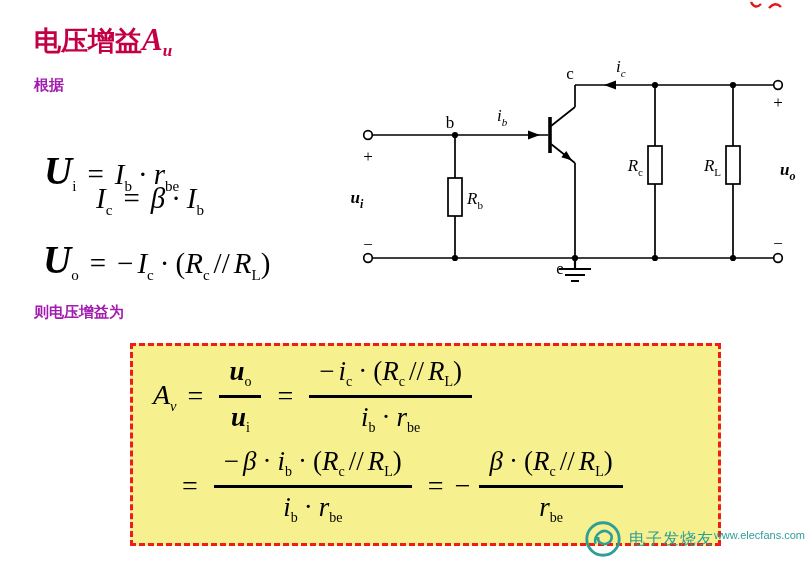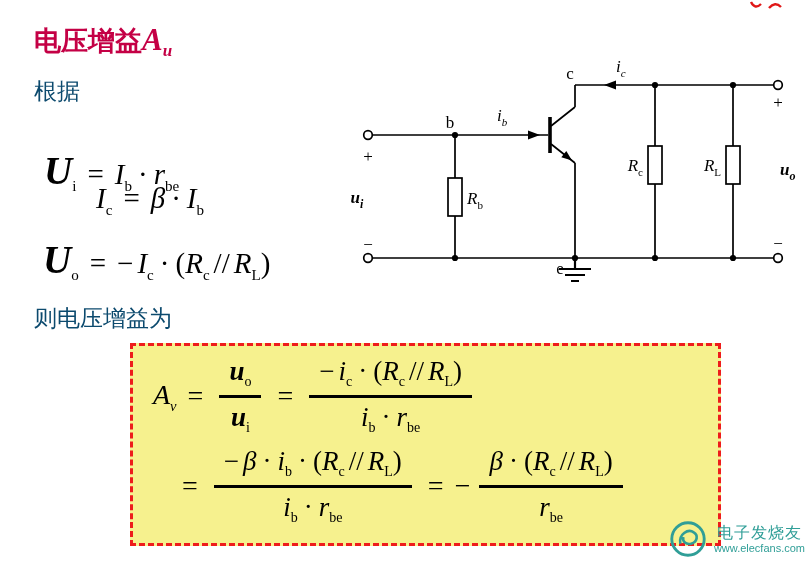--- a/index.html
+++ b/index.html
@@ -6,21 +6,21 @@
   body { margin: 0; background: #ffffff; }
   .page { position: relative; width: 811px; height: 564px; background: #ffffff;
           overflow: hidden; font-family: "Liberation Sans", sans-serif; color: #000; }
 
   
   .title { position: absolute; left: 34px; top: 22px; font-weight: bold;
            font-size: 27px; color: #c40045; white-space: nowrap; }
   .title .tvar { font-family: "Liberation Serif", serif; font-style: italic; font-size: 31px; }
   .title sub { font-family: "Liberation Serif", serif; font-style: italic; font-size: 17px; }
 
-  .cnlabel { position: absolute; font-weight: normal; font-size: 23px; color: #0c4a6e; }
+  .cnlabel { position: absolute; font-weight: bold; font-size: 15px; color: #a21caf; }
   #lbl-given { left: 34px; top: 76px; }
   #lbl-then  { left: 34px; top: 303px; }
 
   
   .eq { position: absolute; font-family: "Liberation Serif", serif; font-size: 29px;
         white-space: nowrap; line-height: 1.25; }
   .eq .bigv { font-size: 39px; font-weight: bold; font-style: italic; }
   .v { font-style: italic; }
   .eq sub, .boxline sub { font-size: 0.52em; font-style: normal; }
   sub.vsub { font-style: italic; }
@@ -46,21 +46,21 @@
 
   
   .circuit { position: absolute; left: 340px; top: 45px; }
   .ct { font-family: "Liberation Serif", serif; font-size: 17px; fill: #000; }
   .cti { font-style: italic; }
   .cbold { font-weight: bold; }
 
   
   .watermark { position: absolute; right: 6px; bottom: 4px; display: flex;
                align-items: center; gap: 5px; color: #2f9e97; }
-  .wm-text { display: flex; flex-direction: column; line-height: 1.2; text-align: center; }
+  .wm-text { display: flex; flex-direction: row; line-height: 1.2; }
   .wm-brand { font-size: 16px; letter-spacing: 1px; }
   .wm-site { font-size: 11px; }
 
   .corner { position: absolute; right: 24px; top: 0; }
 </style>
 </head>
 <body>
 
 <div class="page">
 

